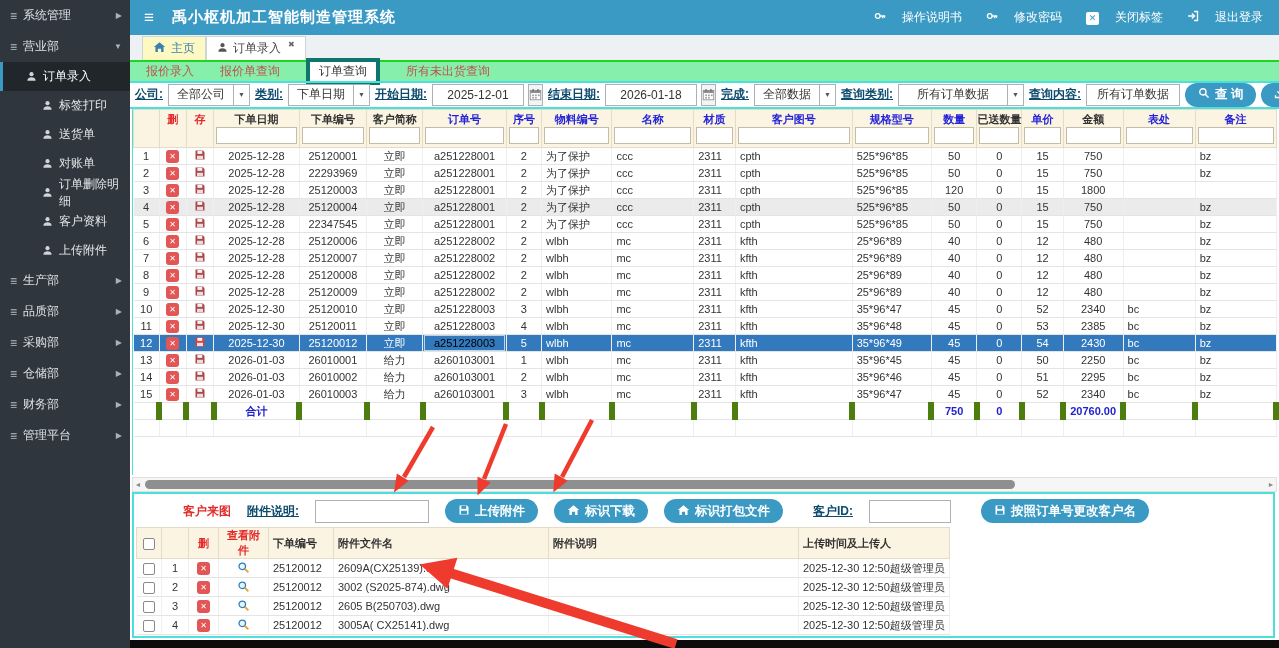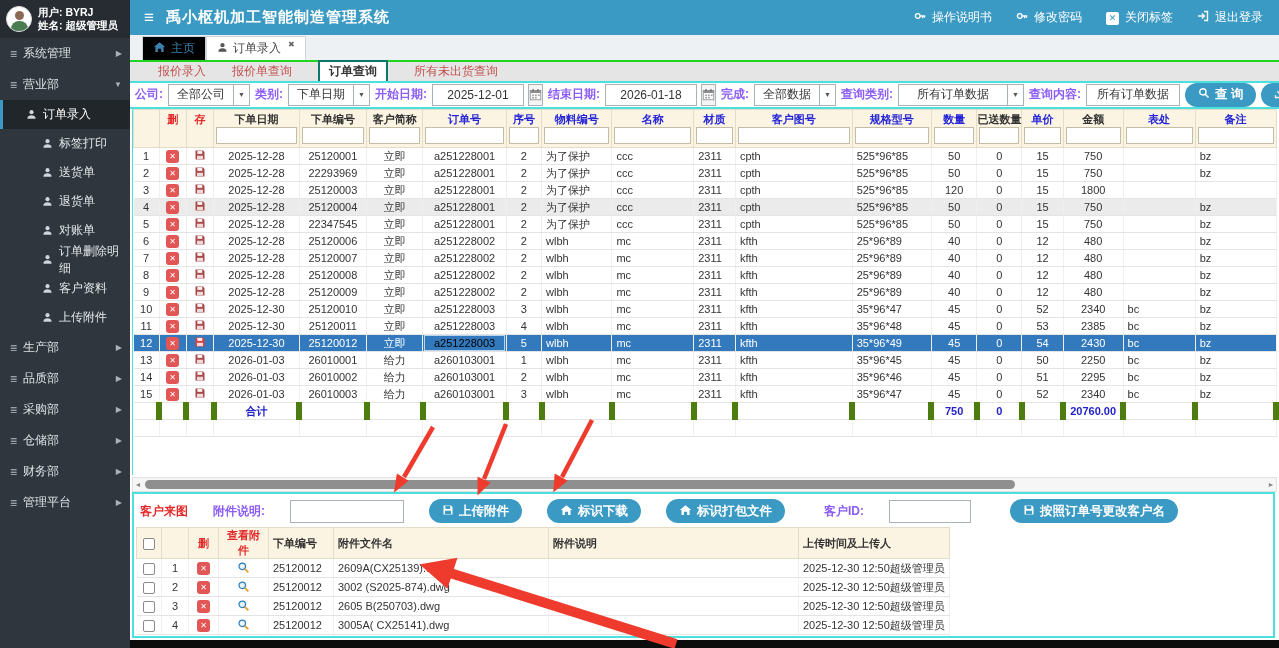--- a/index.html
+++ b/index.html
@@ -19,39 +19,39 @@
   .mi-arrow{font-size:8px;color:#aab2b8;}
   .submenu-item{display:flex;align-items:center;height:29px;padding-left:42px;color:#e3e7ea;font-size:12px;cursor:pointer;gap:6px;}
   .submenu-item .smi-ico{color:#cfd5da;display:inline-flex;}
   .submenu-item.active{background:#21262b;border-left:3px solid #3b9ac4;padding-left:23px;color:#fff;}
 
   
   .main{position:absolute;left:130px;top:0;width:1149px;height:648px;background:#fff;}
 
   .topbar{position:absolute;left:0;top:0;right:0;height:35px;background:#3b9ac4;display:flex;align-items:center;color:#fff;}
   .hamburger{font-size:17px;margin:0 0 0 14px;cursor:pointer;}
-  .app-title{font-size:15px;font-weight:bold;letter-spacing:1px;margin-left:12px;}
+  .app-title{font-size:15px;font-weight:bold;letter-spacing:1px;margin-left:18px;}
   .top-actions{margin-left:auto;display:flex;align-items:center;gap:24px;padding-right:16px;font-size:12px;}
-  .top-action{display:flex;align-items:center;gap:6px;cursor:pointer;white-space:nowrap;}
+  .top-action{display:flex;align-items:center;gap:16px;cursor:pointer;white-space:nowrap;}
   .icobox-x{display:inline-flex;align-items:center;justify-content:center;width:13px;height:13px;background:#fff;color:#3b9ac4;border-radius:2px;font-size:9px;font-weight:bold;}
 
   .tabbar{position:absolute;left:0;top:35px;right:0;height:25px;background:#eef1f3;display:flex;align-items:flex-end;padding-left:12px;box-sizing:border-box;}
-  .tab{display:flex;align-items:center;gap:5px;height:23px;padding:0 10px;border:1px solid #cfd4d8;border-bottom:none;background:#000000;font-size:12px;color:#3c81ad;cursor:pointer;}
+  .tab{display:flex;align-items:center;gap:5px;height:23px;padding:0 10px;border:1px solid #cfd4d8;border-bottom:none;background:#fef9c3;font-size:12px;color:#3c81ad;cursor:pointer;}
   .tab.active{background:#fff;color:#444;}
   .tab .tab-close{font-size:8px;color:#666;position:relative;top:-4px;margin-left:2px;}
   .green-line{position:absolute;left:0;top:60px;right:0;height:2px;background:#21d421;}
 
-  .subtabbar{position:absolute;left:0;top:62px;right:0;height:19px;background:#e5e5e5;display:flex;align-items:center;gap:26px;padding-left:28px;box-sizing:border-box;}
+  .subtabbar{position:absolute;left:0;top:62px;right:0;height:19px;background:#86efac;display:flex;align-items:center;gap:26px;padding-left:16px;box-sizing:border-box;}
   .subtab{font-size:12px;color:#c0504d;cursor:pointer;white-space:nowrap;}
-  .subtab.active{color:#333;border:2px solid #0f766e;background:#fff;padding:1px 9px;font-weight:bold;}
+  .subtab.active{color:#333;border:4px solid #0f766e;background:#fff;padding:1px 9px;}
   .cyan-line-1{position:absolute;left:0;top:81px;right:0;height:2px;background:#4ce0dc;}
 
   
   .filterbar{position:absolute;left:2px;top:83px;right:0;height:23px;display:flex;align-items:center;gap:5px;padding-left:3px;font-size:12px;white-space:nowrap;}
-  .flabel{font-weight:bold;color:#8b5cf6;}
+  .flabel{font-weight:bold;color:#0c4a6e;text-decoration:underline;}
   .fselect{display:flex;align-items:center;border:1px solid #aab2b8;height:20px;background:#fff;cursor:pointer;}
   .fselect .fs-text{padding:12px 6px;min-width:52px;text-align:center;}
   .fselect .caret{border-left:1px solid #aab2b8;width:15px;height:100%;display:flex;align-items:center;justify-content:center;font-size:7px;color:#555;}
   .ftext{border:1px solid #aab2b8;height:18px;width:86px;text-align:center;font-size:12px;color:#333;font-family:inherit;}
   .calbtn{width:20px;height:20px;border:1px solid #aab2b8;background:#f4f4f4;display:flex;align-items:center;justify-content:center;cursor:pointer;margin-left:-1px;}
   .pill-btn{display:inline-flex;align-items:center;gap:5px;background:#3b9ac4;color:#fff;border:none;border-radius:13px;height:24px;padding:0 13px;font-size:12.5px;font-weight:bold;cursor:pointer;font-family:inherit;white-space:nowrap;}
   .cyan-line-2{position:absolute;left:0;top:107px;right:0;height:2px;background:#4ce0dc;}
 
   
   .orders-area{position:absolute;left:2px;top:109px;right:0;height:366px;overflow:hidden;border-left:1px solid #4ce0dc;}
@@ -72,21 +72,21 @@
   .ico-floppy{display:inline-flex;cursor:pointer;color:#a84848;}
   tr.selected .ico-floppy{color:#d84040;}
 
   
   .hscroll{position:absolute;left:2px;top:477px;right:2px;height:13px;background:#f6f6f6;border:1px solid #e0e0e0;display:flex;align-items:center;}
   .hs-arrow{width:10px;text-align:center;font-size:7px;color:#888;cursor:pointer;}
   .hs-thumb{height:9px;background:#8f8f8f;border-radius:5px;width:870px;margin-left:2px;cursor:grab;}
 
   
   .bottom-panel{position:absolute;left:2px;top:492px;width:1143px;height:146px;border:2px solid #4ce0dc;background:#fff;box-sizing:border-box;}
-  .attach-toolbar{display:flex;align-items:center;gap:25px;padding:5px 4px 4px 6px;font-size:12px;white-space:nowrap;}
+  .attach-toolbar{display:flex;align-items:center;gap:16px;padding:5px 4px 4px 6px;font-size:12px;white-space:nowrap;margin-left:43px;}
   .panel-title{color:#e42b2b;font-weight:bold;}
   .tool-input{border:1px solid #aab2b8;height:19px;width:108px;font-family:inherit;font-size:11px;}
   .tool-input.small{width:76px;}
   table.attach{border-collapse:collapse;table-layout:fixed;margin-left:2px;}
   table.attach th{background:#fbf4e2;border:1px solid #e3dcc6;height:19px;font-size:11px;font-weight:bold;text-align:left;padding:0 4px;}
   table.attach th.ctr{text-align:center;}
   table.attach th.red{color:#e42b2b;text-align:center;}
   table.attach td{border-bottom:1px solid #e4e4e4;border-right:1px solid #f0f0f0;height:18px;font-size:11px;padding:0 4px;white-space:nowrap;overflow:hidden;}
   .chk{display:inline-block;width:10px;height:10px;border:1px solid #8a8a8a;background:#fff;border-radius:2px;cursor:pointer;vertical-align:middle;}
   .ico-mag{display:inline-flex;cursor:pointer;}
@@ -95,27 +95,20 @@
 
   
   .arrows{position:absolute;left:0;top:0;width:1279px;height:648px;pointer-events:none;z-index:6;}
 </style>
 </head>
 <body>
 
 <div class="screen">
 
   <aside class="sidebar">
-    <div class="user-panel">
-      <span class="avatar"></span>
-      <span class="user-lines">
-        <span>用户: BYRJ</span><br>
-        <span>姓名: 超级管理员</span>
-      </span>
-    </div>
     <nav>
         <div class="menu-item">
           <span class="mi-ico">≡</span>
           <span class="mi-label">系统管理</span>
           <span class="mi-arrow">▶</span>
         </div>
         <div class="menu-item">
           <span class="mi-ico">≡</span>
           <span class="mi-label">营业部</span>
           <span class="mi-arrow">▼</span>
@@ -139,29 +132,20 @@
           <span>标签打印</span>
         </div>
         <div class="submenu-item">
           <span class="smi-ico">
             <svg width="11" height="11" viewBox="0 0 16 16">
               <circle cx="8" cy="4.6" r="3" fill="currentColor"></circle>
               <path d="M2 14 C2 10.3 5 9 8 9 C11 9 14 10.3 14 14 Z" fill="currentColor"></path>
             </svg>
           </span>
           <span>送货单</span>
-        </div>
-        <div class="submenu-item">
-          <span class="smi-ico">
-            <svg width="11" height="11" viewBox="0 0 16 16">
-              <circle cx="8" cy="4.6" r="3" fill="currentColor"></circle>
-              <path d="M2 14 C2 10.3 5 9 8 9 C11 9 14 10.3 14 14 Z" fill="currentColor"></path>
-            </svg>
-          </span>
-          <span>退货单</span>
         </div>
         <div class="submenu-item">
           <span class="smi-ico">
             <svg width="11" height="11" viewBox="0 0 16 16">
               <circle cx="8" cy="4.6" r="3" fill="currentColor"></circle>
               <path d="M2 14 C2 10.3 5 9 8 9 C11 9 14 10.3 14 14 Z" fill="currentColor"></path>
             </svg>
           </span>
           <span>对账单</span>
         </div>

